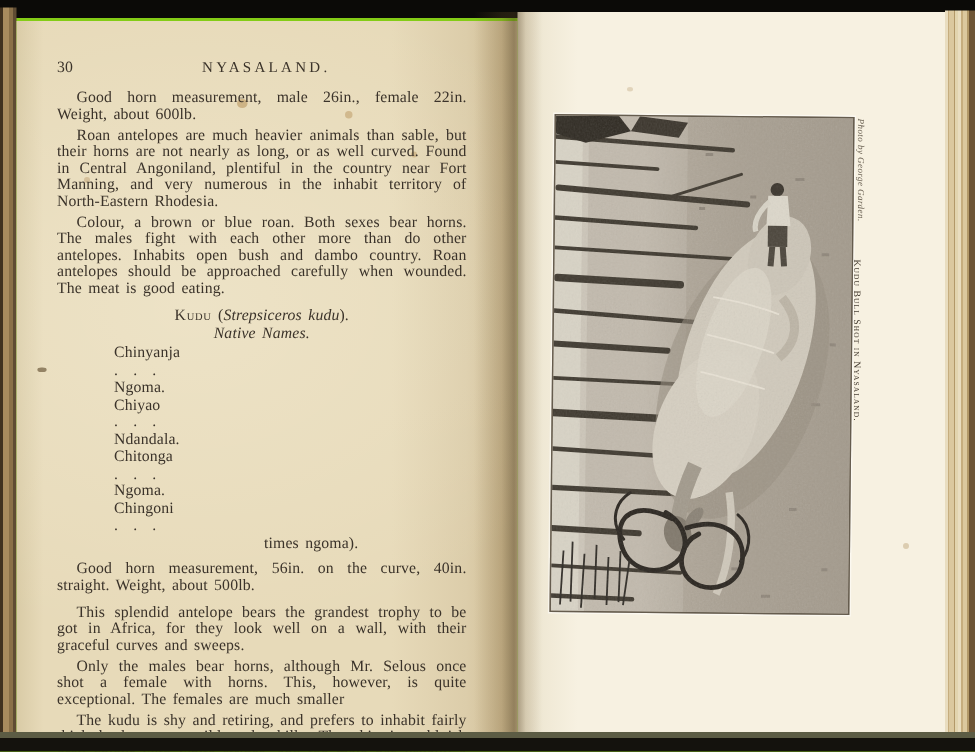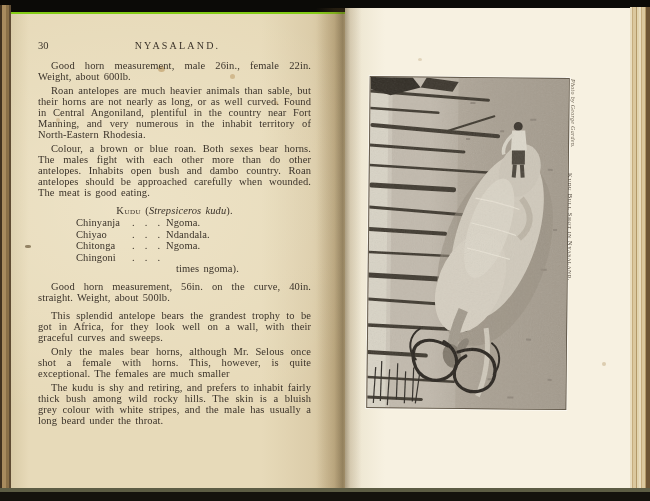--- a/index.html
+++ b/index.html
@@ -45,21 +45,21 @@
     word-spacing:1.5px; letter-spacing:.1px;
   }
   .pg-header { display:flex; align-items:baseline; margin:0 0 9px; }
   .pg-num { width:46px; font-size:10.5px; }
   .pg-title { flex:1; text-align:center; letter-spacing:2.2px; font-size:10px; padding-right:40px; }
   .text-col p { margin:0 0 3px; text-indent:13px; }
   .center-head { text-align:center; text-indent:0 !important; margin:7px 0 1px !important; }
   .sc { font-variant:small-caps; letter-spacing:.5px; }
   .it { font-style:italic; }
   .native-label { text-align:center; text-indent:0 !important; font-style:italic; margin:0 0 2px !important; }
-  .nn-row { display:flex; padding-left:38px; line-height:11.5px; }
+  .nn-row { display:flex; padding-left:38px; line-height:11.5px;flex-direction:column; }
   .nn-name { width:56px; }
   .nn-leader { width:34px; letter-spacing:3px; overflow:hidden; white-space:nowrap; }
   .nn-value { flex:1; text-align:left; }
   .nn-cont { padding-left:138px; line-height:11.5px; }
   .gap-sm { height:4px; }
   .gap-md { height:6px; }
 
   
   .plate {
     position:absolute; left:368px; top:77px; width:198px; height:330px;
@@ -106,20 +106,21 @@
       <span class="pg-num">30</span>
       <span class="pg-title">NYASALAND.</span>
     </div>
 
     <p>Good horn measurement, male 26in., female 22in. Weight, about 600lb.</p>
     <p>Roan antelopes are much heavier animals than sable, but their horns are not nearly as long, or as well curved.  Found in Central Angoniland, plentiful in the country near Fort Manning, and very numerous in the inhabit territory of North-Eastern Rhodesia.</p>
     <p>Colour, a brown or blue roan.  Both sexes bear horns.  The males fight with each other more than do other antelopes.  Inhabits open bush and dambo country.  Roan antelopes should be approached carefully when wounded.  The meat is good eating.</p>
 
     <p class="center-head"><span class="sc">Kudu</span><span> (</span><span class="it">Strepsiceros kudu</span><span>).</span></p>
 
+    <p class="native-label">Native Names.</p>
 
     <div class="nn-row">
       <span class="nn-name">Chinyanja</span>
       <span class="nn-leader">. . .</span>
       <span class="nn-value">Ngoma.</span>
     </div>
     <div class="nn-row">
       <span class="nn-name">Chiyao</span>
       <span class="nn-leader">. . . .</span>
       <span class="nn-value">Ndandala.</span>

